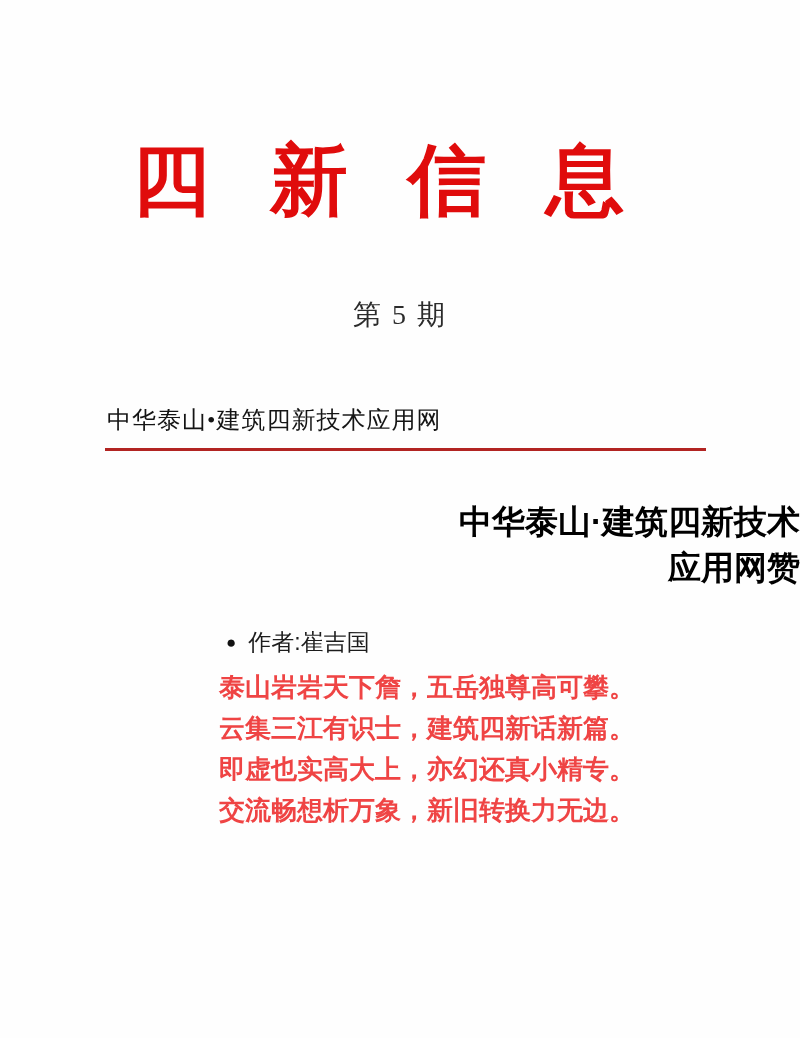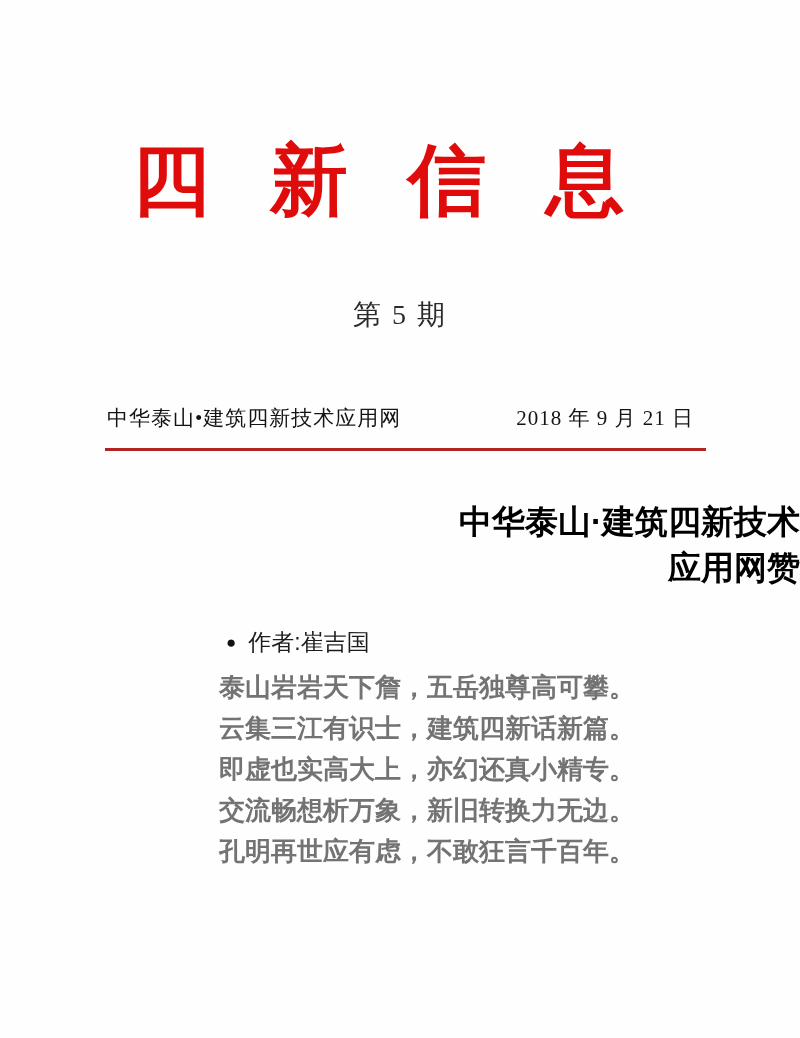--- a/index.html
+++ b/index.html
@@ -39,21 +39,21 @@
     color: #2b2b2b;
   }
   .header-row {
     position: absolute;
     top: 404px;
     left: 107px;
     right: 106px;
     display: flex;
     justify-content: space-between;
     align-items: center;
-    font-size: 21px;
+    font-size: 24px;
     color: #141414;
     letter-spacing: 1px;
   }
   .rule {
     position: absolute;
     top: 448px;
     left: 105px;
     width: 601px;
     height: 3px;
   }
@@ -86,54 +86,52 @@
     line-height: 1;
     color: #111111;
   }
   .poem {
     position: absolute;
     top: 674px;
     left: 219px;
     font-size: 26px;
     font-weight: 700;
     line-height: 28px;
-    color: #737373;
+    color: #ef4444;
   }
   .poem .line {
     margin-bottom: 13px;
     white-space: nowrap;
   }
 </style>
 </head>
 <body>
 
 <div class="page">
 
   <div class="masthead" style="color: rgb(224, 12, 12); padding-left: 16px;">四新信息</div>
 
   <div class="issue">第 5 期</div>
 
   <div class="header-row">
     <span>中华泰山•建筑四新技术应用网</span>
-    <span>2018 年 9 月 21 日</span>
   </div>
 
   <div class="rule" style="background: rgb(178, 36, 34);"></div>
 
   <div class="art-title">
     <div class="l1">中华泰山·建筑四新技术</div>
     <div class="l2">应用网赞</div>
   </div>
 
   <div class="author">
     <span class="bullet">●</span>
     <span>作者:崔吉国</span>
   </div>
 
   <div class="poem">
     <div class="line">泰山岩岩天下詹，五岳独尊高可攀。</div>
     <div class="line">云集三江有识士，建筑四新话新篇。</div>
     <div class="line">即虚也实高大上，亦幻还真小精专。</div>
     <div class="line">交流畅想析万象，新旧转换力无边。</div>
-    <div class="line">孔明再世应有虑，不敢狂言千百年。</div>
   </div>
 
 </div>
 
 </body></html>

